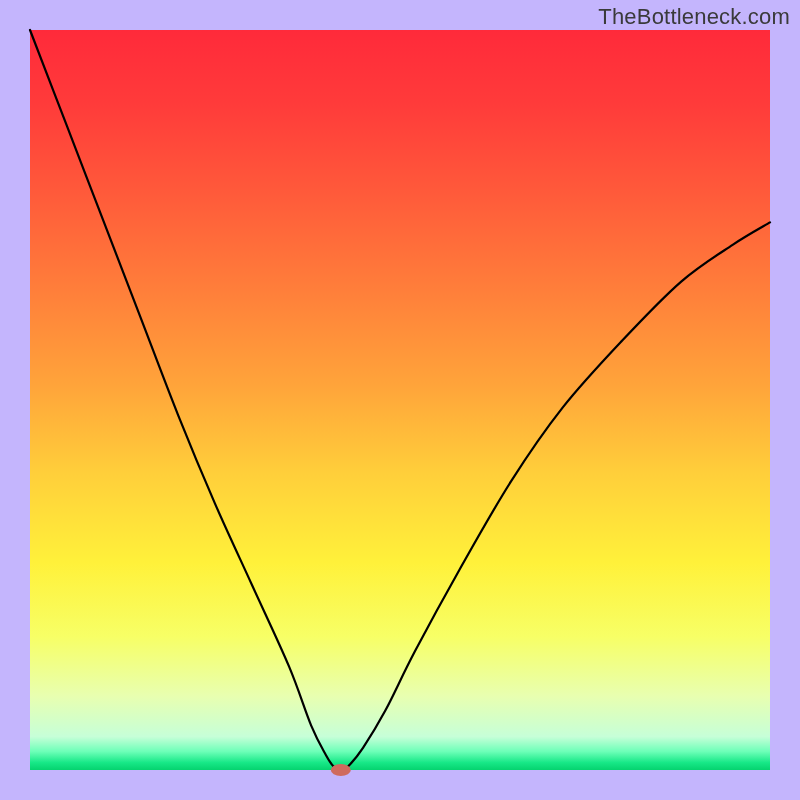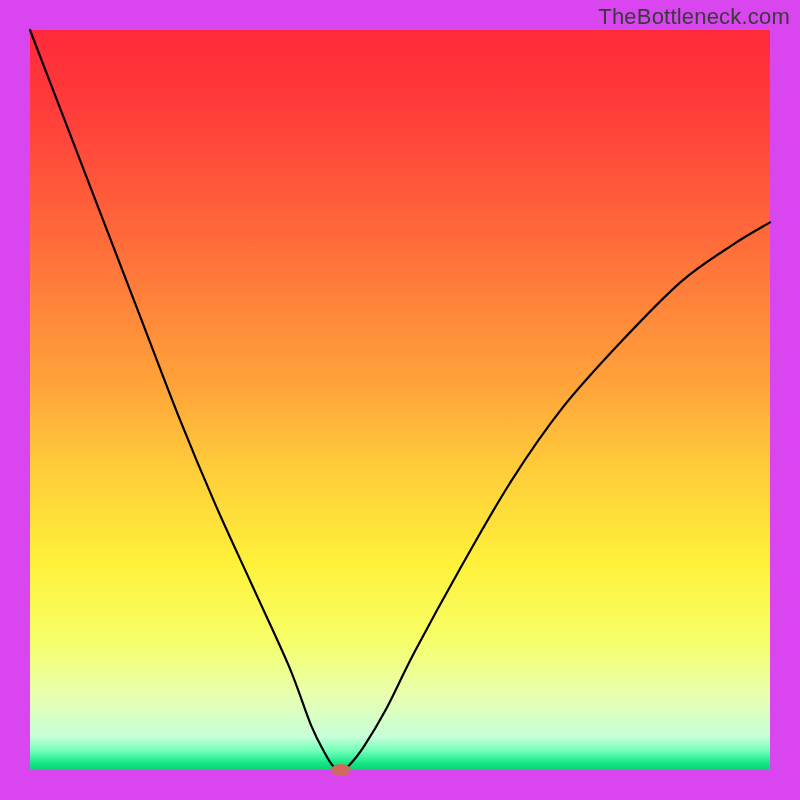--- a/index.html
+++ b/index.html
@@ -10,21 +10,21 @@
     overflow: hidden;
     background: #000;
     font-family: Arial, Helvetica, sans-serif;
   }
   .frame {
     position: absolute;
     top: 0;
     left: 0;
     width: 800px;
     height: 800px;
-    background: #d946ef;
+    background: #c4b5fd;
   }
   .watermark {
     position: absolute;
     top: 4px;
     right: 10px;
     color: #3a3a3a;
     font-size: 22px;
     font-weight: 500;
     letter-spacing: 0.2px;
     user-select: none;

